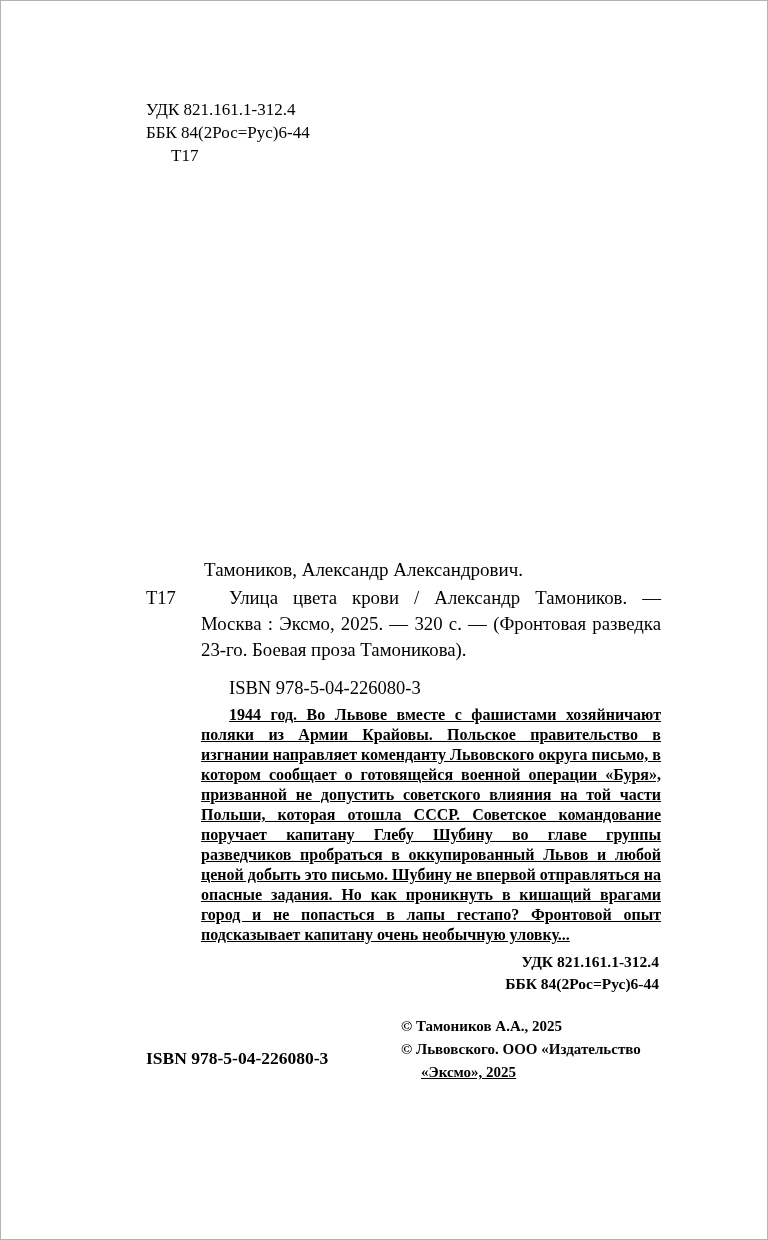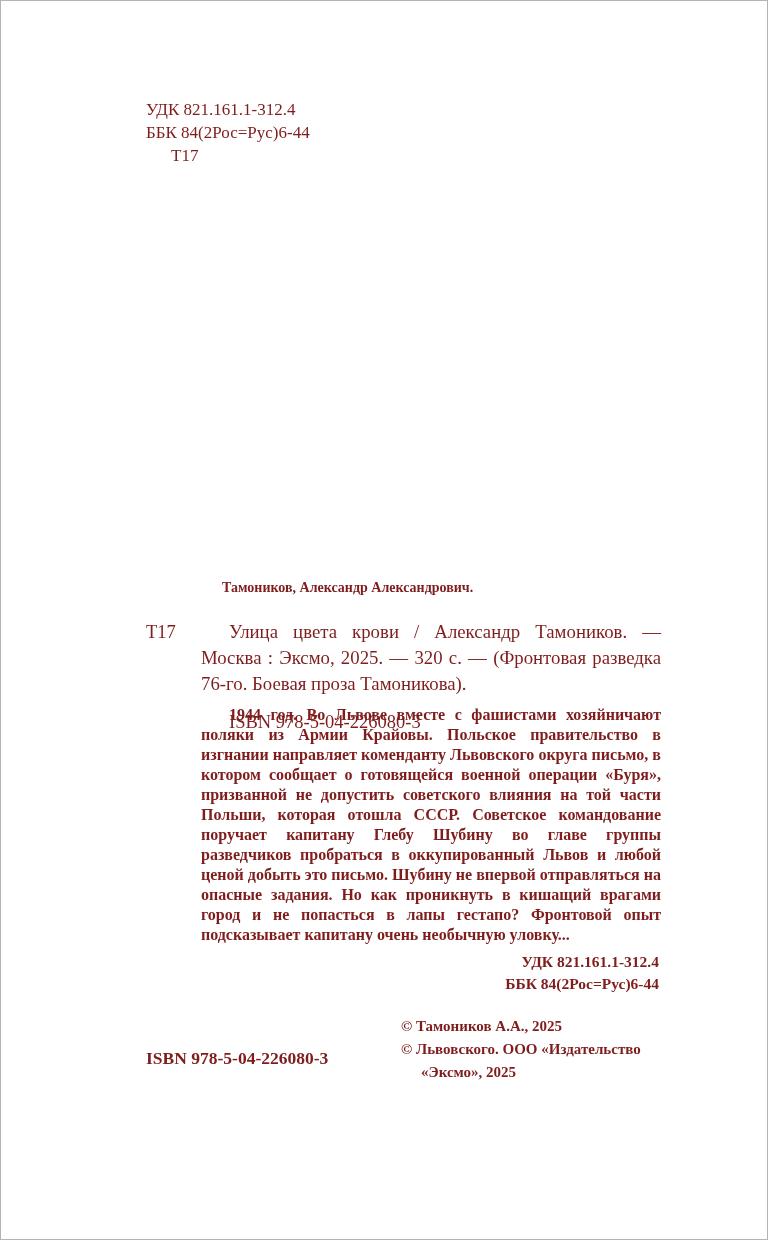--- a/index.html
+++ b/index.html
@@ -7,21 +7,21 @@
     padding: 0;
     background: #ffffff;
   }
   .page {
     position: relative;
     width: 768px;
     height: 1240px;
     box-sizing: border-box;
     background: #ffffff;
     border: 1px solid #b3b3b3;
-    color: #7f1d1d;
+    color: #000000;
     font-family: "Liberation Serif", "DejaVu Serif", serif;
     overflow: hidden;
   }
 
   
   .header-block {
     position: absolute;
     left: 145px;
     top: 97px;
     font-size: 17px;
@@ -31,25 +31,25 @@
   .header-block .indent { padding-left: 25px; }
 
   
   .catalog {
     position: absolute;
     left: 145px;
     top: 556px;
     width: 515px;
   }
   .catalog .author {
-    font-weight: bold;
-    font-size: 14px;
+    font-weight: normal;
+    font-size: 19px;
     line-height: 26px;
     padding-left: 58px;
-    margin: 18px;
+    margin: 0;
     white-space: nowrap;
   }
   .desc-row { position: relative; margin-top: 2px; }
   .desc-row .sign {
     position: absolute;
     left: 0;
     top: 0;
     font-size: 18.5px;
     line-height: 26px;
   }
@@ -73,20 +73,21 @@
     position: absolute;
     left: 200px;
     top: 704px;
     width: 460px;
     margin: 0;
     font-weight: bold;
     font-size: 16px;
     line-height: 20px;
     text-align: justify;
     text-indent: 28px;
+    text-decoration: underline;
   }
 
   
   .class-footer {
     position: absolute;
     right: 108px;
     top: 950px;
     text-align: right;
     font-weight: bold;
     font-size: 15.5px;
@@ -97,21 +98,21 @@
   
   .copyright {
     position: absolute;
     left: 400px;
     top: 1014px;
     font-weight: bold;
     font-size: 15px;
     line-height: 23px;
     white-space: nowrap;
   }
-  .copyright .cont { padding-left: 20px; }
+  .copyright .cont { padding-left: 20px; text-decoration: underline; }
 
   
   .isbn-bottom {
     position: absolute;
     left: 145px;
     top: 1046px;
     font-weight: bold;
     font-size: 17.5px;
     line-height: 22px;
     white-space: nowrap;
@@ -125,21 +126,21 @@
   <div class="header-block">
     <div>УДК 821.161.1-312.4</div>
     <div>ББК 84(2Рос=Рус)6-44</div>
     <div class="indent">Т17</div>
   </div>
 
   <div class="catalog">
     <p class="author">Тамоников, Александр Александрович.</p>
     <div class="desc-row">
       <div class="sign">Т17</div>
-      <p class="desc">Улица цвета крови / Александр Тамоников. — Москва : Эксмо, 2025. — 320 с. — (Фронтовая разведка 76-го. Боевая проза Тамоникова).</p>
+      <p class="desc">Улица цвета крови / Александр Тамоников. — Москва : Эксмо, 2025. — 320 с. — (Фронтовая разведка 23-го. Боевая проза Тамоникова).</p>
     </div>
     <div class="isbn-mid">ISBN 978-5-04-226080-3</div>
   </div>
 
   <p class="annotation">1944 год. Во Львове вместе с фашистами хозяйничают поляки из Армии Крайовы. Польское правительство в изгнании направляет коменданту Львовского округа письмо, в котором сообщает о готовящейся военной операции «Буря», призванной не допустить советского влияния на той части Польши, которая отошла СССР. Советское командование поручает капитану Глебу Шубину во главе группы разведчиков пробраться в оккупированный Львов и любой ценой добыть это письмо. Шубину не впервой отправляться на опасные задания. Но как проникнуть в кишащий врагами город и не попасться в лапы гестапо? Фронтовой опыт подсказывает капитану очень необычную уловку...</p>
 
   <div class="class-footer">
     <div>УДК 821.161.1-312.4</div>
     <div>ББК 84(2Рос=Рус)6-44</div>
   </div>

